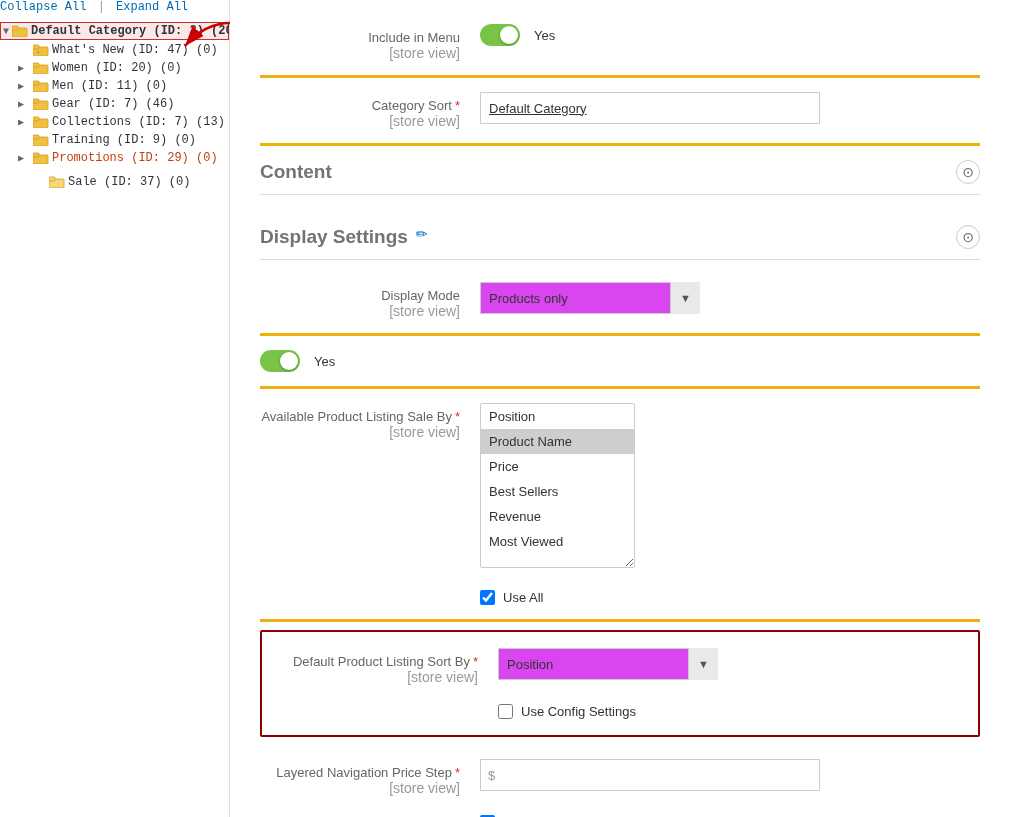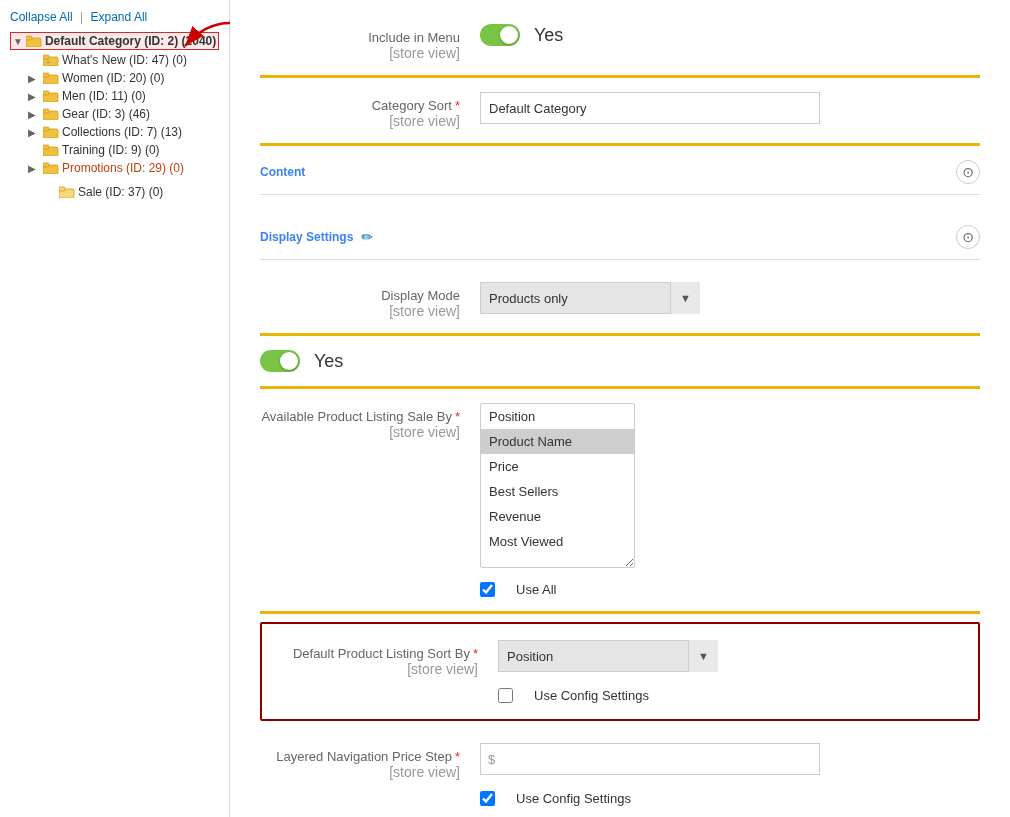--- a/index.html
+++ b/index.html
@@ -4,23 +4,23 @@
   <style>
     * { box-sizing: border-box; margin: 0; padding: 0; }
     body { font-family: 'Segoe UI', Arial, sans-serif; font-size: 13px; color: #333; background: #f5f5f5; display: flex; height: 817px; overflow: hidden; }
 
     
     .sidebar {
       width: 230px;
       min-width: 230px;
       background: #fff;
       border-right: 1px solid #ddd;
-      padding: 10px;
       overflow-y: auto;
       height: 100%;
+      font-family: Liberation Mono, monospace;
     }
     .sidebar-controls {
       font-size: 12px;
       margin-bottom: 8px;
       color: #006bb4;
     }
     .sidebar-controls a {
       color: #006bb4;
       text-decoration: none;
       cursor: pointer;
@@ -108,35 +108,36 @@
 
     
     .text-input {
       width: 340px;
       height: 32px;
       border: 1px solid #ccc;
       padding: 4px 8px;
       font-size: 13px;
       color: #333;
       background: #fff;
+      text-decoration: underline;
     }
 
     
     .section-header {
       display: flex;
       align-items: center;
       justify-content: space-between;
       padding: 14px 0 10px 0;
       border-bottom: 1px solid #ddd;
       margin-bottom: 4px;
     }
     .section-title {
-      font-size: 12px;
+      font-size: 19px;
       font-weight: 600;
-      color: #3b82f6;
+      color: #737373;
     }
     .section-icon {
       width: 24px;
       height: 24px;
       border: 1px solid #ccc;
       border-radius: 50%;
       display: flex;
       align-items: center;
       justify-content: center;
       color: #666;
@@ -154,21 +155,21 @@
     .select-wrapper {
       position: relative;
       display: inline-block;
     }
     .select-wrapper select {
       width: 220px;
       height: 32px;
       border: 1px solid #ccc;
       padding: 4px 30px 4px 8px;
       font-size: 13px;
-      background: #e5e5e5;
+      background: #d946ef;
       color: #333;
       appearance: none;
       cursor: pointer;
     }
     .select-arrow {
       position: absolute;
       right: 0;
       top: 0;
       height: 32px;
       width: 30px;
@@ -194,24 +195,24 @@
     }
     .listbox option {
       padding: 5px 8px;
       color: #333;
     }
 
     
     .checkbox-row {
       display: flex;
       align-items: center;
-      gap: 21px;
+      gap: 8px;
       font-size: 13px;
       color: #333;
-      margin-top: 8px;
+      margin-top: 16px;
     }
     .checkbox-row input[type="checkbox"] {
       width: 15px;
       height: 15px;
       cursor: pointer;
     }
 
     
     .highlight-box {
       border: 2px solid #8b0000;
@@ -240,21 +241,21 @@
     }
     .dollar-input {
       width: 340px;
       height: 32px;
       border: 1px solid #ccc;
       padding: 4px 8px 4px 20px;
       font-size: 13px;
     }
 
     .yes-label {
-      font-size: 18px;
+      font-size: 13px;
       color: #333;
       margin-left: 4px;
     }
 
     
     .top-spacer { height: 10px; }
   </style>
 </head>
 <body>
 
@@ -327,21 +328,21 @@
         </li>
         <li>
           <div class="tree-item">
             <span class="expand-icon">▶</span>
             <span class="folder-icon">
               <svg viewBox="0 0 16 12" fill="none" xmlns="http://www.w3.org/2000/svg">
                 <rect x="0" y="3" width="15" height="9" rx="1" fill="#f0c040" stroke="#d4a017" stroke-width="0.8"></rect>
                 <rect x="0" y="1" width="6" height="4" rx="1" fill="#f0c040" stroke="#d4a017" stroke-width="0.8"></rect>
               </svg>
             </span>
-            <span>Gear (ID: 3) (46)</span>
+            <span>Gear (ID: 7) (46)</span>
           </div>
         </li>
         <li>
           <div class="tree-item">
             <span class="expand-icon">▶</span>
             <span class="folder-icon">
               <svg viewBox="0 0 16 12" fill="none" xmlns="http://www.w3.org/2000/svg">
                 <rect x="0" y="3" width="15" height="9" rx="1" fill="#f0c040" stroke="#d4a017" stroke-width="0.8"></rect>
                 <rect x="0" y="1" width="6" height="4" rx="1" fill="#f0c040" stroke="#d4a017" stroke-width="0.8"></rect>
               </svg>
@@ -413,21 +414,21 @@
       <input type="text" class="text-input" value="Default Category" style="">
     </div>
   </div>
 
   <div class="section-header">
     <span class="section-title">Content</span>
     <div class="section-icon">⊙</div>
   </div>
 
   <div class="section-header" style="margin-top:16px;">
-    <div style="display:flex;align-items:center;">
+    <div style="display:flex;">
       <span class="section-title">Display Settings</span>
       <span class="edit-icon">✏</span>
     </div>
     <div class="section-icon">⊙</div>
   </div>
 
   <div class="form-row" style="margin-top:8px;">
     <div class="form-label">
       <span>Display Mode</span>
       <span class="store-view">[store view]</span>

